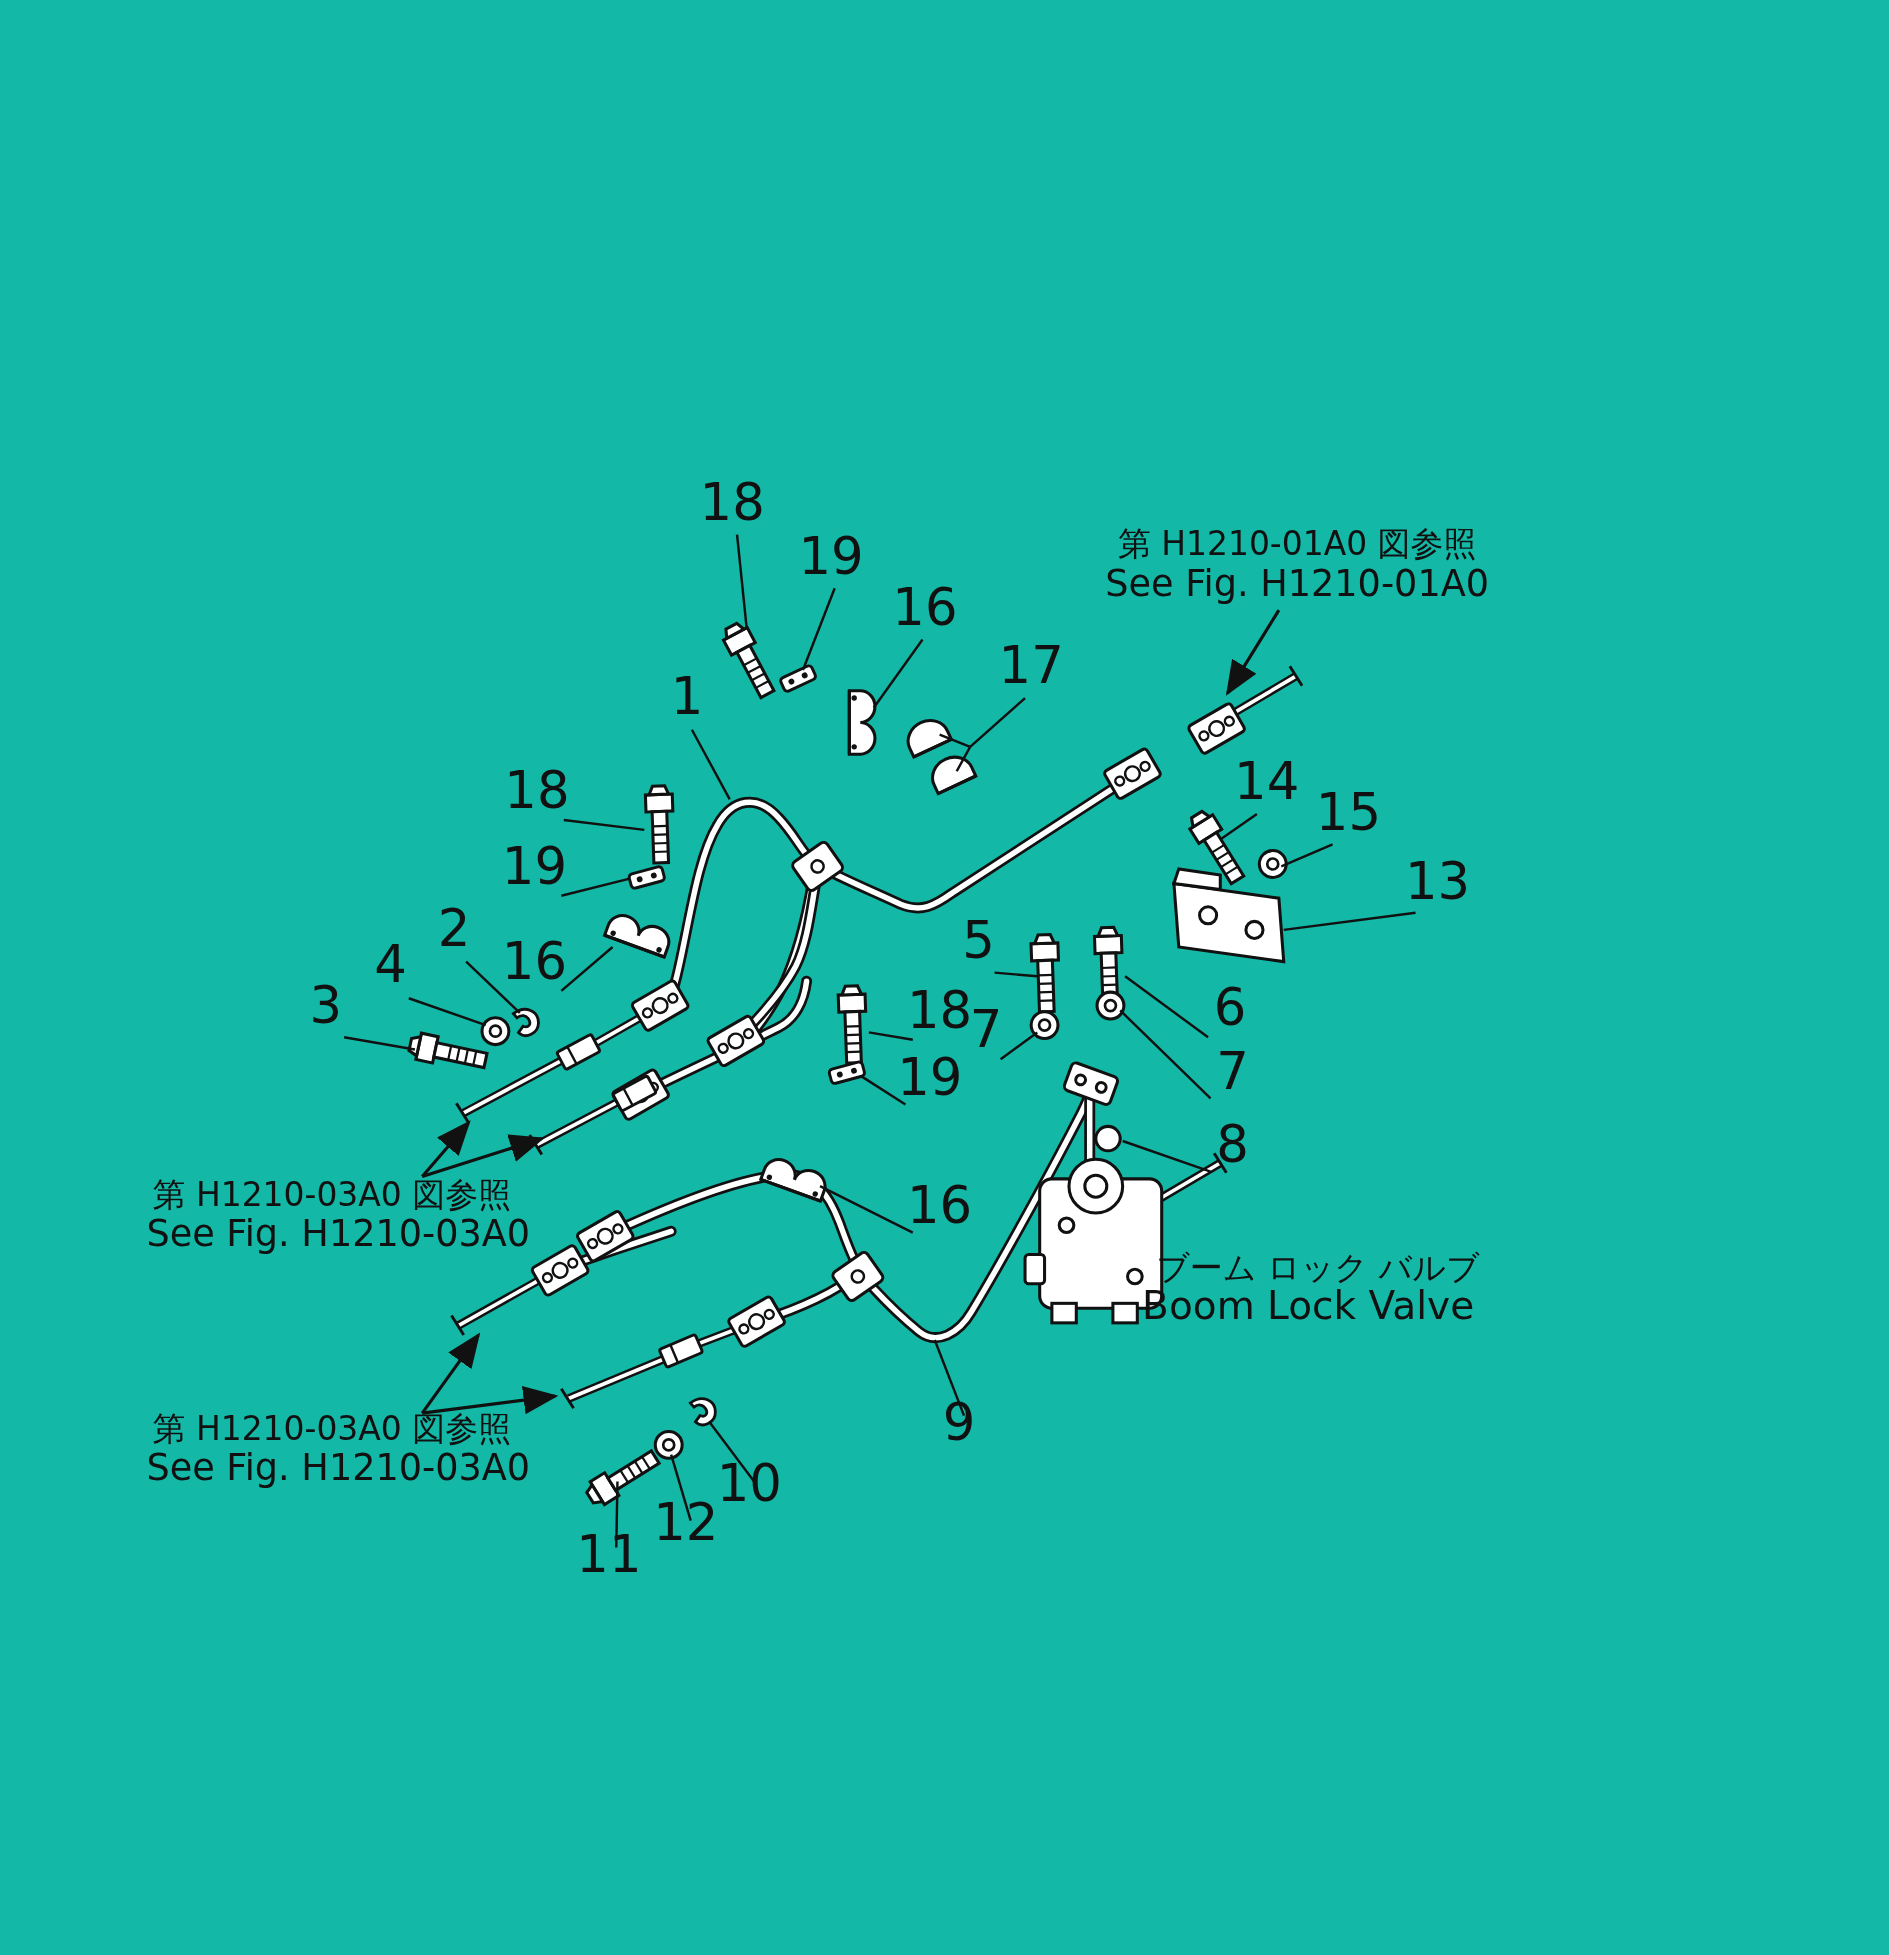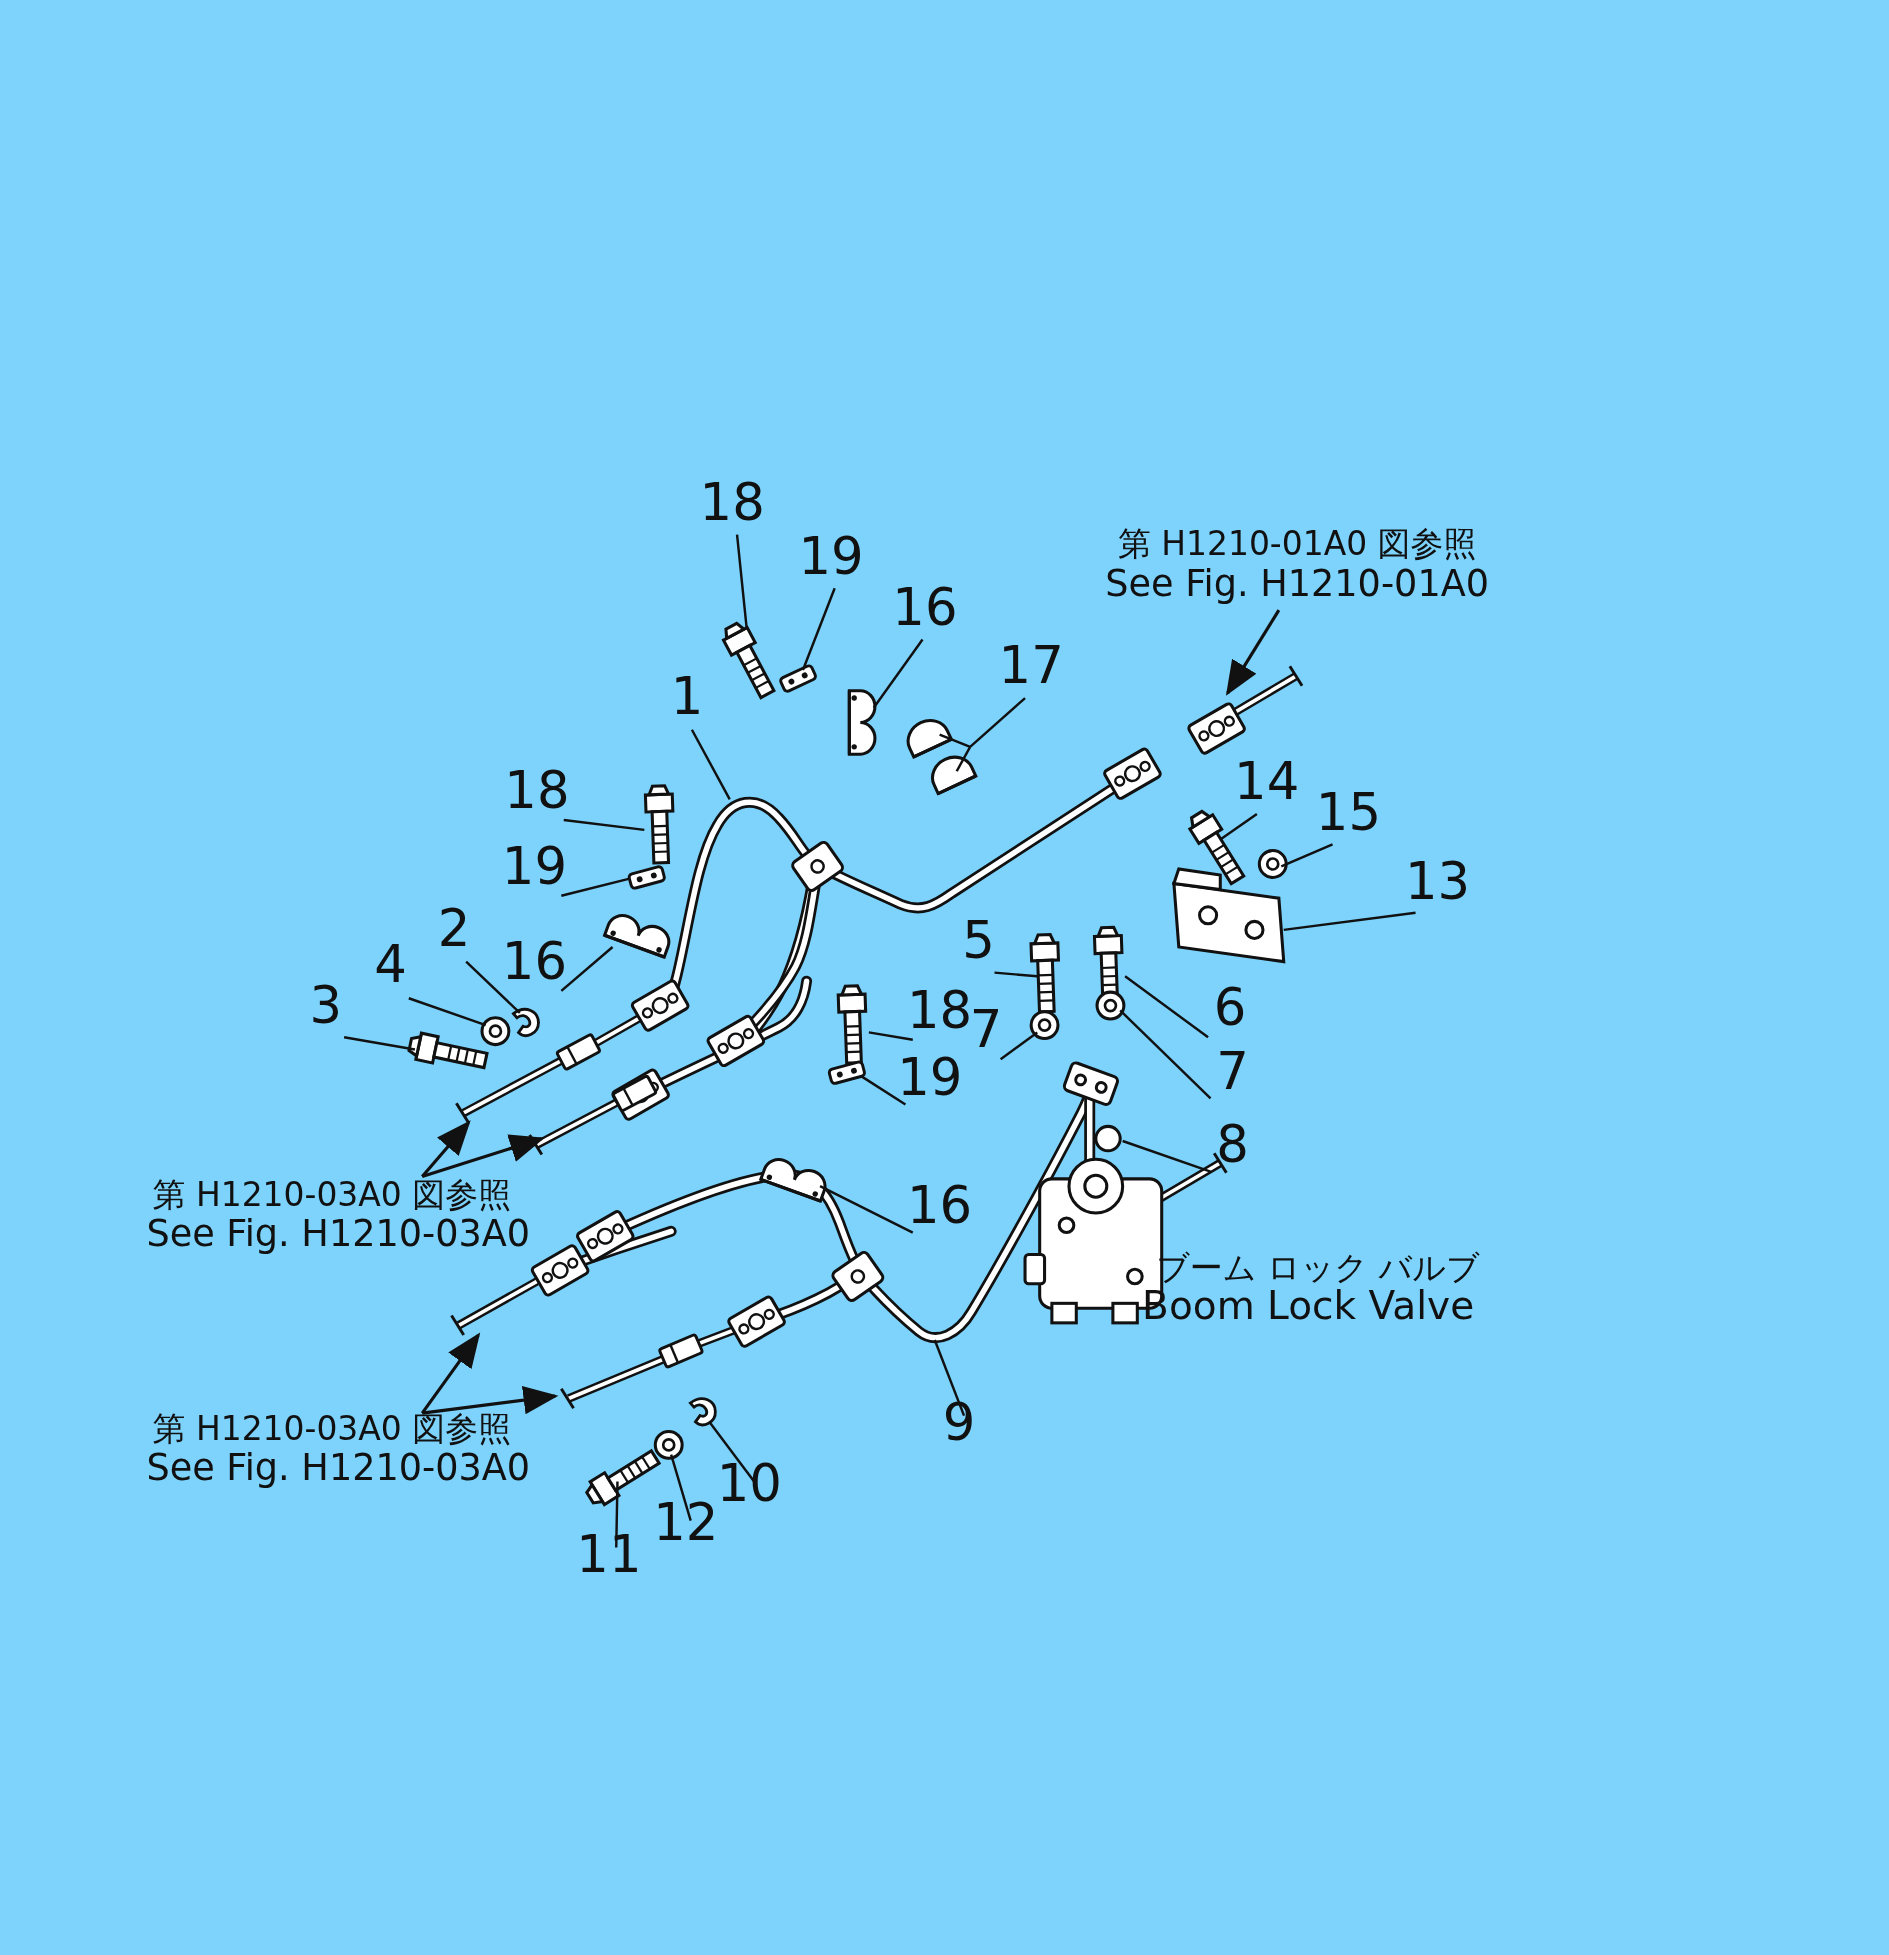--- a/index.html
+++ b/index.html
@@ -1,16 +1,16 @@
 <!DOCTYPE html>
 <html style="font-size:9.8px"><head>
 <meta charset="utf-8">
 <style>
   html, body { margin: 0; padding: 0; background: #ffffff; }
-  .stage { position: relative; width: 1889px; height: 1955px; background: #7dd3fc; overflow: hidden; }
+  .stage { position: relative; width: 1889px; height: 1955px; background: #14b8a6; overflow: hidden; }
   svg { display: block; }
   text { font-family: "DejaVu Sans", sans-serif; fill: #111111; }
   .callout  { font-size: 42px; }
   .ref-en   { font-size: 30px; }
   .ref-jp   { font-size: 27px; }
   .valve-en { font-size: 32px; }
   .valve-jp { font-size: 27px; }
   .leader { stroke: #111111; stroke-width: 2; fill: none; }
   .arrow  { stroke: #111111; stroke-width: 2.6; fill: none; marker-end: url(#arrowhead); }
   .pipe-o { stroke: #111111; stroke-width: 9;   fill: none; stroke-linecap: round; }

